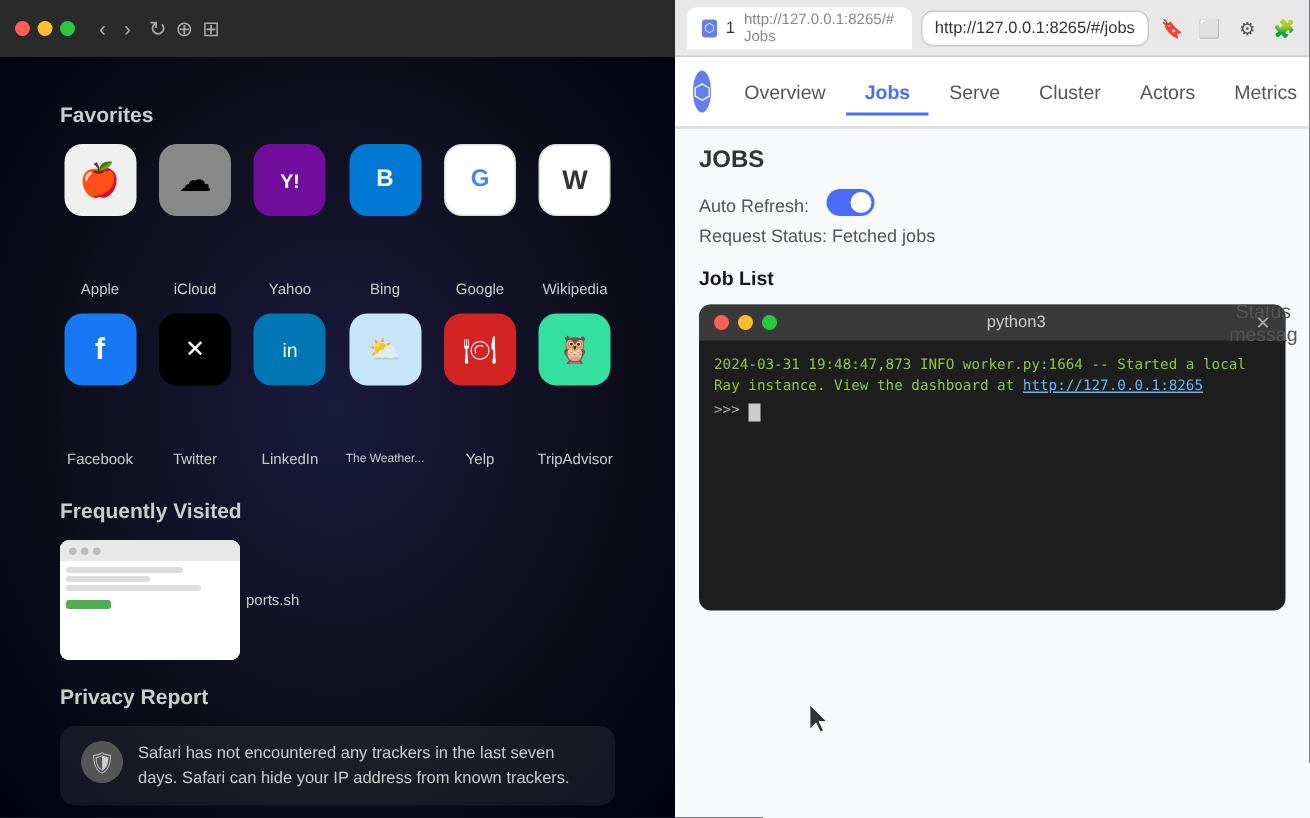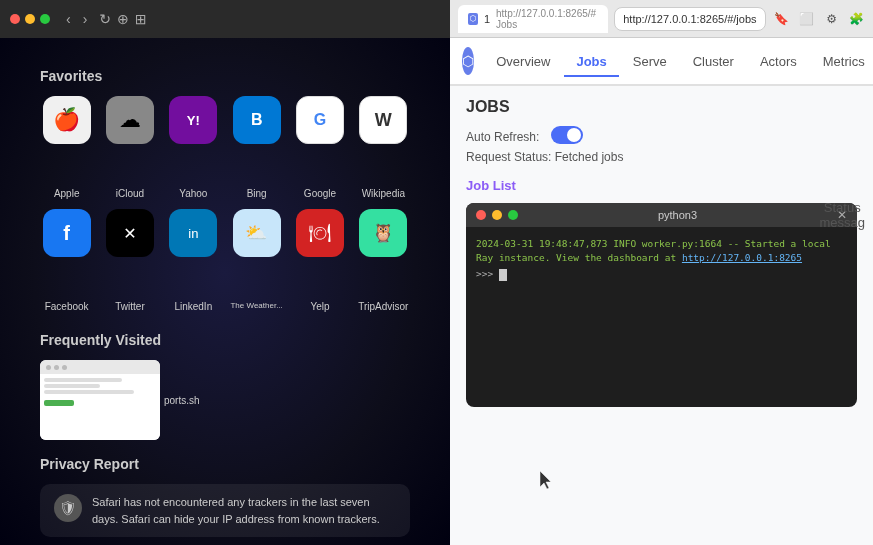--- a/index.html
+++ b/index.html
@@ -384,21 +384,21 @@
 
     .request-status {
       font-size: 12px;
       color: #555;
       margin-bottom: 14px;
     }
 
     .job-list-header {
       font-size: 13px;
       font-weight: 600;
-      color: #8b5cf6;
+      color: #0f172a;
       margin-bottom: 10px;
     }
 
     
     .terminal-window {
       background: #1e1e1e;
       border-radius: 8px;
       overflow: hidden;
     }
 

